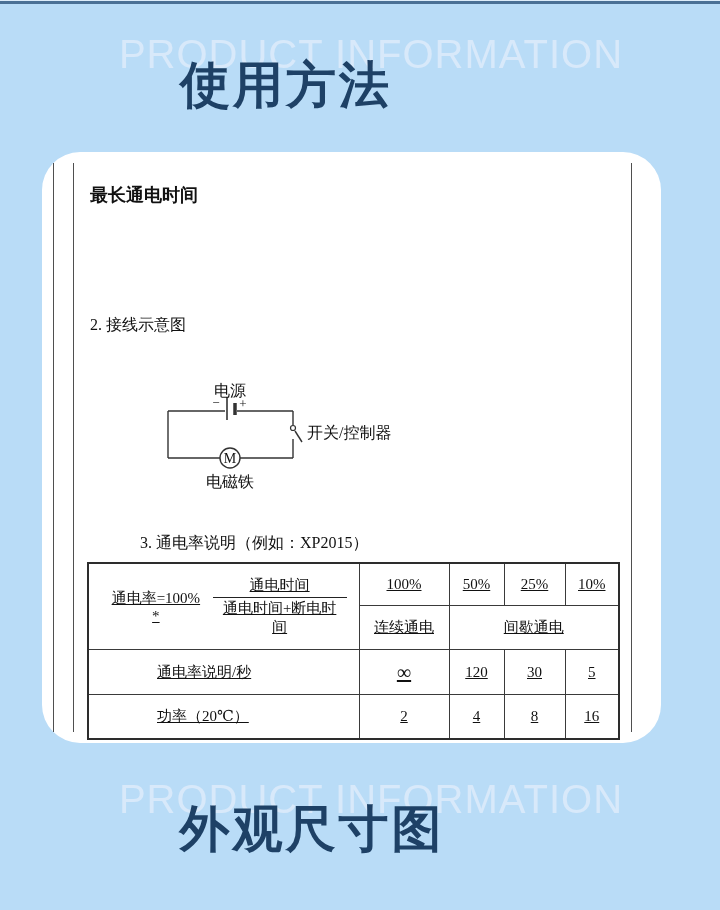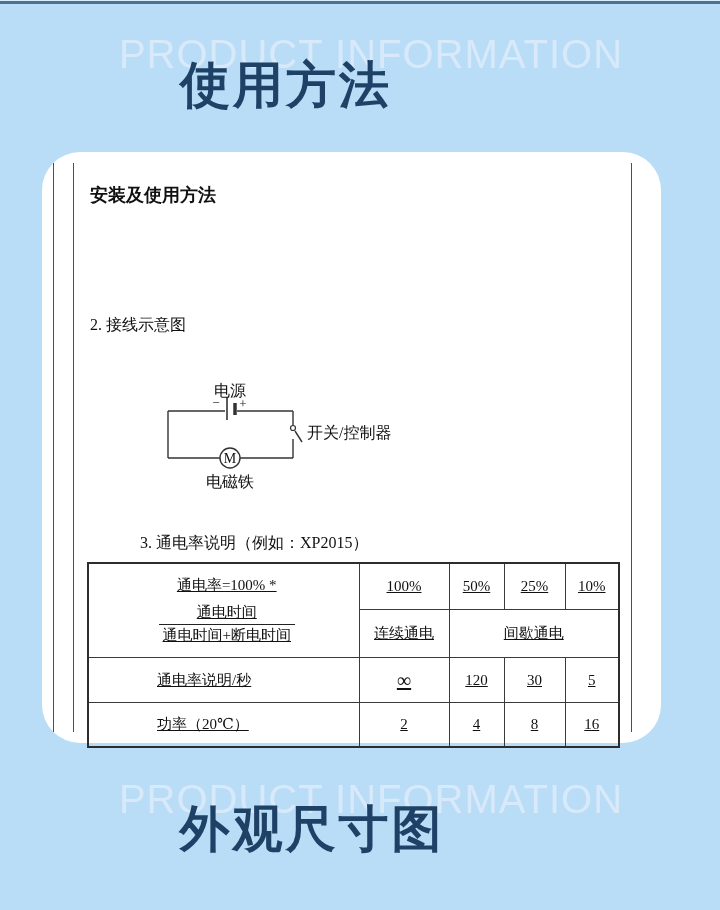--- a/index.html
+++ b/index.html
@@ -63,40 +63,40 @@
     border-collapse:collapse; table-layout:fixed;
     font-size:15px; border:2px solid #2d2d2d;
   }
   table.duty td {
     border:1px solid #3a3a3a; text-align:center; vertical-align:middle;
     padding:12px; overflow:hidden;text-decoration:underline;
   }
   tr.r1 { height:36px; } tr.r2 { height:32px; } tr.r3 { height:34px; } tr.r4 { height:36px; }
   .label-cell { text-align:left !important; padding-left:68px !important; }
   .inf-cell { font-size:20px; line-height:1; }
-  .formula { display:flex; align-items:center; gap:8px; padding-left:6px; font-size:15px;flex-direction:column; }
+  .formula { display:flex; align-items:center; gap:8px; padding-left:6px; font-size:15px; }
   .fraction { text-align:center; }
   .fraction .num { padding:0 4px 2px 4px; }
   .fraction .den { border-top:1.5px solid #222; padding:1px 4px 0 4px; }
 </style>
 </head>
 <body>
 
 <div class="topline-hi"></div>
 <div class="topline"></div>
 
 <div class="watermark wm-top">PRODUCT INFORMATION</div>
 <h1 class="big-title title-top">使用方法</h1>
 
 <div class="card">
   <div class="rule rule-l1"></div>
   <div class="rule rule-l2"></div>
   <div class="rule rule-r"></div>
 
-  <h2 class="card-heading">安装及使用方法</h2>
+  <h2 class="card-heading">最长通电时间</h2>
 
 
   <div class="item-label item2">2. 接线示意图</div>
 
   <svg class="diagram" viewBox="0 0 330 120" xmlns="http://www.w3.org/2000/svg">
 
     <line class="wire" x1="18" y1="36" x2="75" y2="36"></line>
     <line class="wire" x1="87" y1="36" x2="143" y2="36"></line>
     <line class="wire" x1="18" y1="36" x2="18" y2="83"></line>
     <line class="wire" x1="18" y1="83" x2="70" y2="83"></line>

